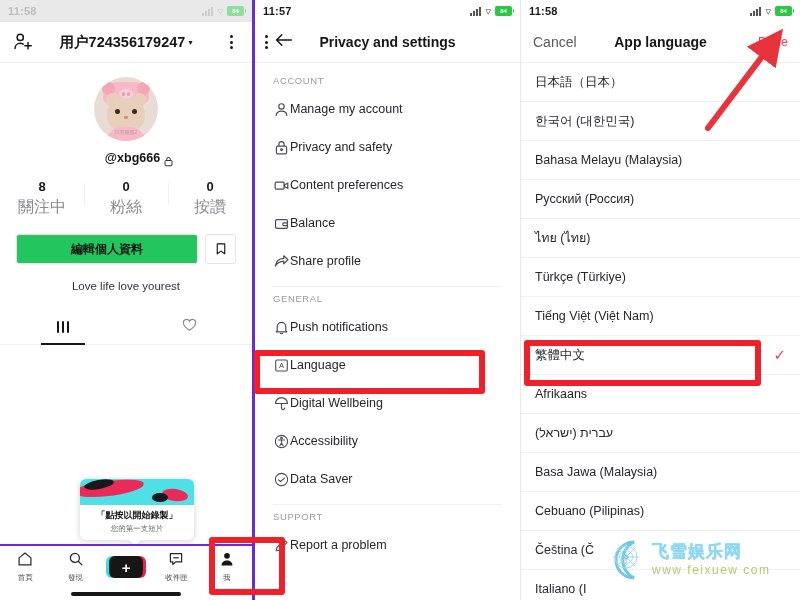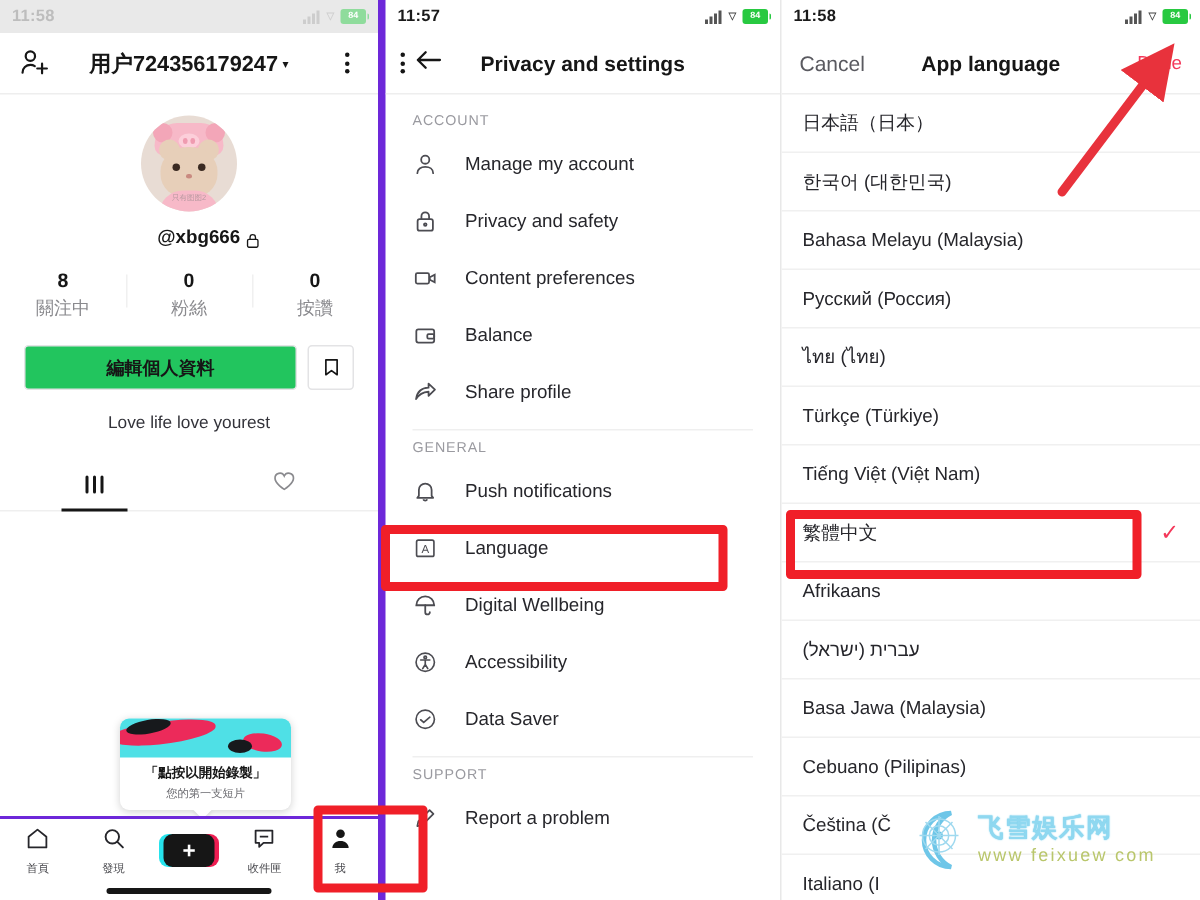--- a/index.html
+++ b/index.html
@@ -7,21 +7,21 @@
     width: 800px; height: 600px;
     background: #ffffff;
     font-family: "Liberation Sans", "DejaVu Sans", sans-serif;
     overflow: hidden;
   }
   #root { position: relative; width: 800px; height: 600px; display: flex; }
 
   
   .panel { position: relative; height: 600px; background: #fff; overflow: hidden; }
   #panel-profile  { width: 252px; }
-  #panel-settings { width: 268px; border-left: 5px solid #6d28d9; }
+  #panel-settings { width: 268px; border-left: 3px solid #6d28d9; }
   #panel-language { width: 280px; border-left: 1px solid #e8e8e8; }
 
   
   .statusbar {
     height: 22px; display: flex; align-items: center;
     padding: 0 8px; font-size: 11px; font-weight: 600; color: #1a1a1a;
   }
   .statusbar.dim { background: #e9e9e9; color: #bdbdbd; }
   .sb-time { letter-spacing: 0.2px; }
   .sb-right { margin-left: auto; display: flex; align-items: center; gap: 4px; }
@@ -89,21 +89,21 @@
   .handle-row { display:flex; align-items:center; justify-content:center; gap:4px; margin-top:10px; }
   .handle { font-size: 12.5px; color:#161616; font-weight:600;margin-left:26px; }
   .ic-lock { width:9px; height:11px; }
 
   .stats { display:flex; margin-top: 14px; }
   .stat { flex:1; text-align:center; position:relative; }
   .stat + .stat:before {
     content:""; position:absolute; left:0; top:4px; height:22px; width:1px; background:#f0f0f0;
   }
   .stat-num { font-size:13px; font-weight:700; color:#161616; }
-  .stat-lbl { font-size:12px; color:#8a8a8e; margin-top:3px; }
+  .stat-lbl { font-size:16px; color:#8a8a8e; margin-top:3px; }
 
   .prof-actions { display:flex; justify-content:center; gap:7px; margin-top:16px; padding:0 16px; }
   .btn-edit {
     flex:1; height:30px; border:1px solid #e3e3e5; border-radius:3px; background:#22c55e;
     font-size:12px; font-weight:700; color:#161616; display:flex;align-items:center;justify-content:center;
   }
   .btn-bookmark {
     width:31px; height:30px; border:1px solid #e3e3e5; border-radius:3px; background:#fff;
     display:flex;align-items:center;justify-content:center;
   }
@@ -159,21 +159,21 @@
   .home-indicator { position:absolute; left:50%; transform:translateX(-50%); bottom:4px;
     width:110px; height:4px; border-radius:2px; background:#161616; }
 
   
   .set-header { height:40px; display:flex; align-items:center; padding:0 10px; position:relative;}
   .set-kebab { display:flex; flex-direction:column; gap:2.5px; align-items:center; margin-right:6px;}
   .set-kebab b { width:3px;height:3px;border-radius:50%;background:#161616;display:block;}
   .set-title { position:absolute; left:0;right:0;text-align:center; font-size:14px; font-weight:700; color:#161616;}
   .set-body { border-top:1px solid #eee; padding-top: 12px;}
   .sec-label { font-size:9.5px; color:#9a9aa0; letter-spacing:.6px; padding:0 18px; margin-bottom:4px; }
-  .set-row { height:38px; display:flex; align-items:center; gap:18px; padding:0 18px; }
+  .set-row { height:38px; display:flex; align-items:center; gap:0; padding:0 18px; }
   .set-row .lbl { font-size:12.5px; color:#26262b; }
   .set-ic { width:17px; height:17px; flex:none; color:#4c4c52; }
   .divider { height:1px; background:#efefef; margin:6px 18px; }
 
   
   .lang-header { height:40px; display:flex; align-items:center; padding:0 12px; position:relative; }
   .lang-cancel { font-size:14px; color:#5a5a60; }
   .lang-title { position:absolute; left:0;right:0; text-align:center; font-size:14px; font-weight:700; color:#161616;}
   .lang-done { margin-left:auto; font-size:12.5px; color:#f4385a; font-weight:500; position:relative; z-index:3;}
   .lang-list { border-top:1px solid #eee; }

